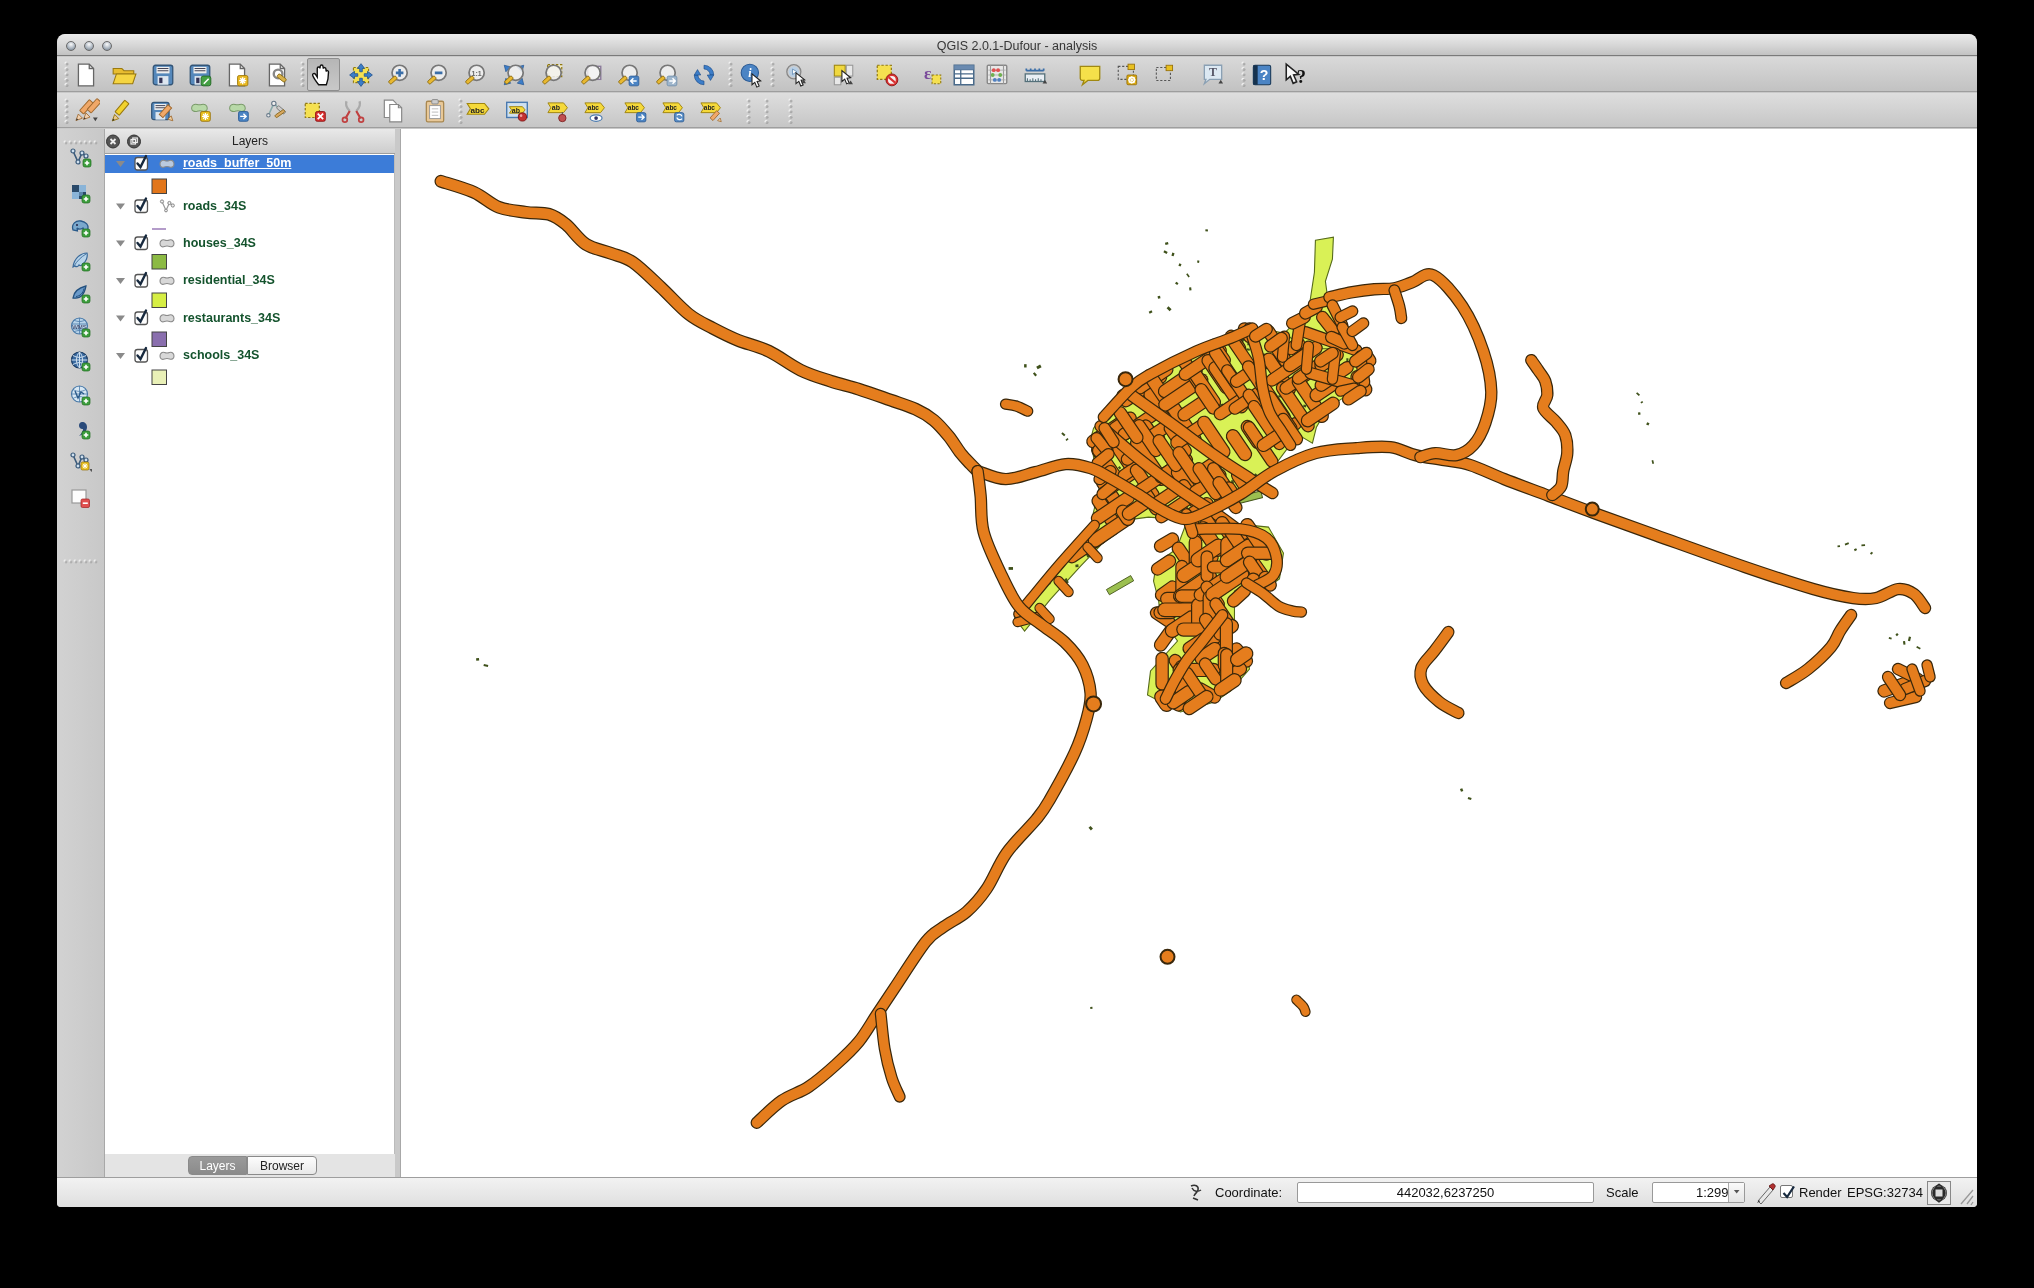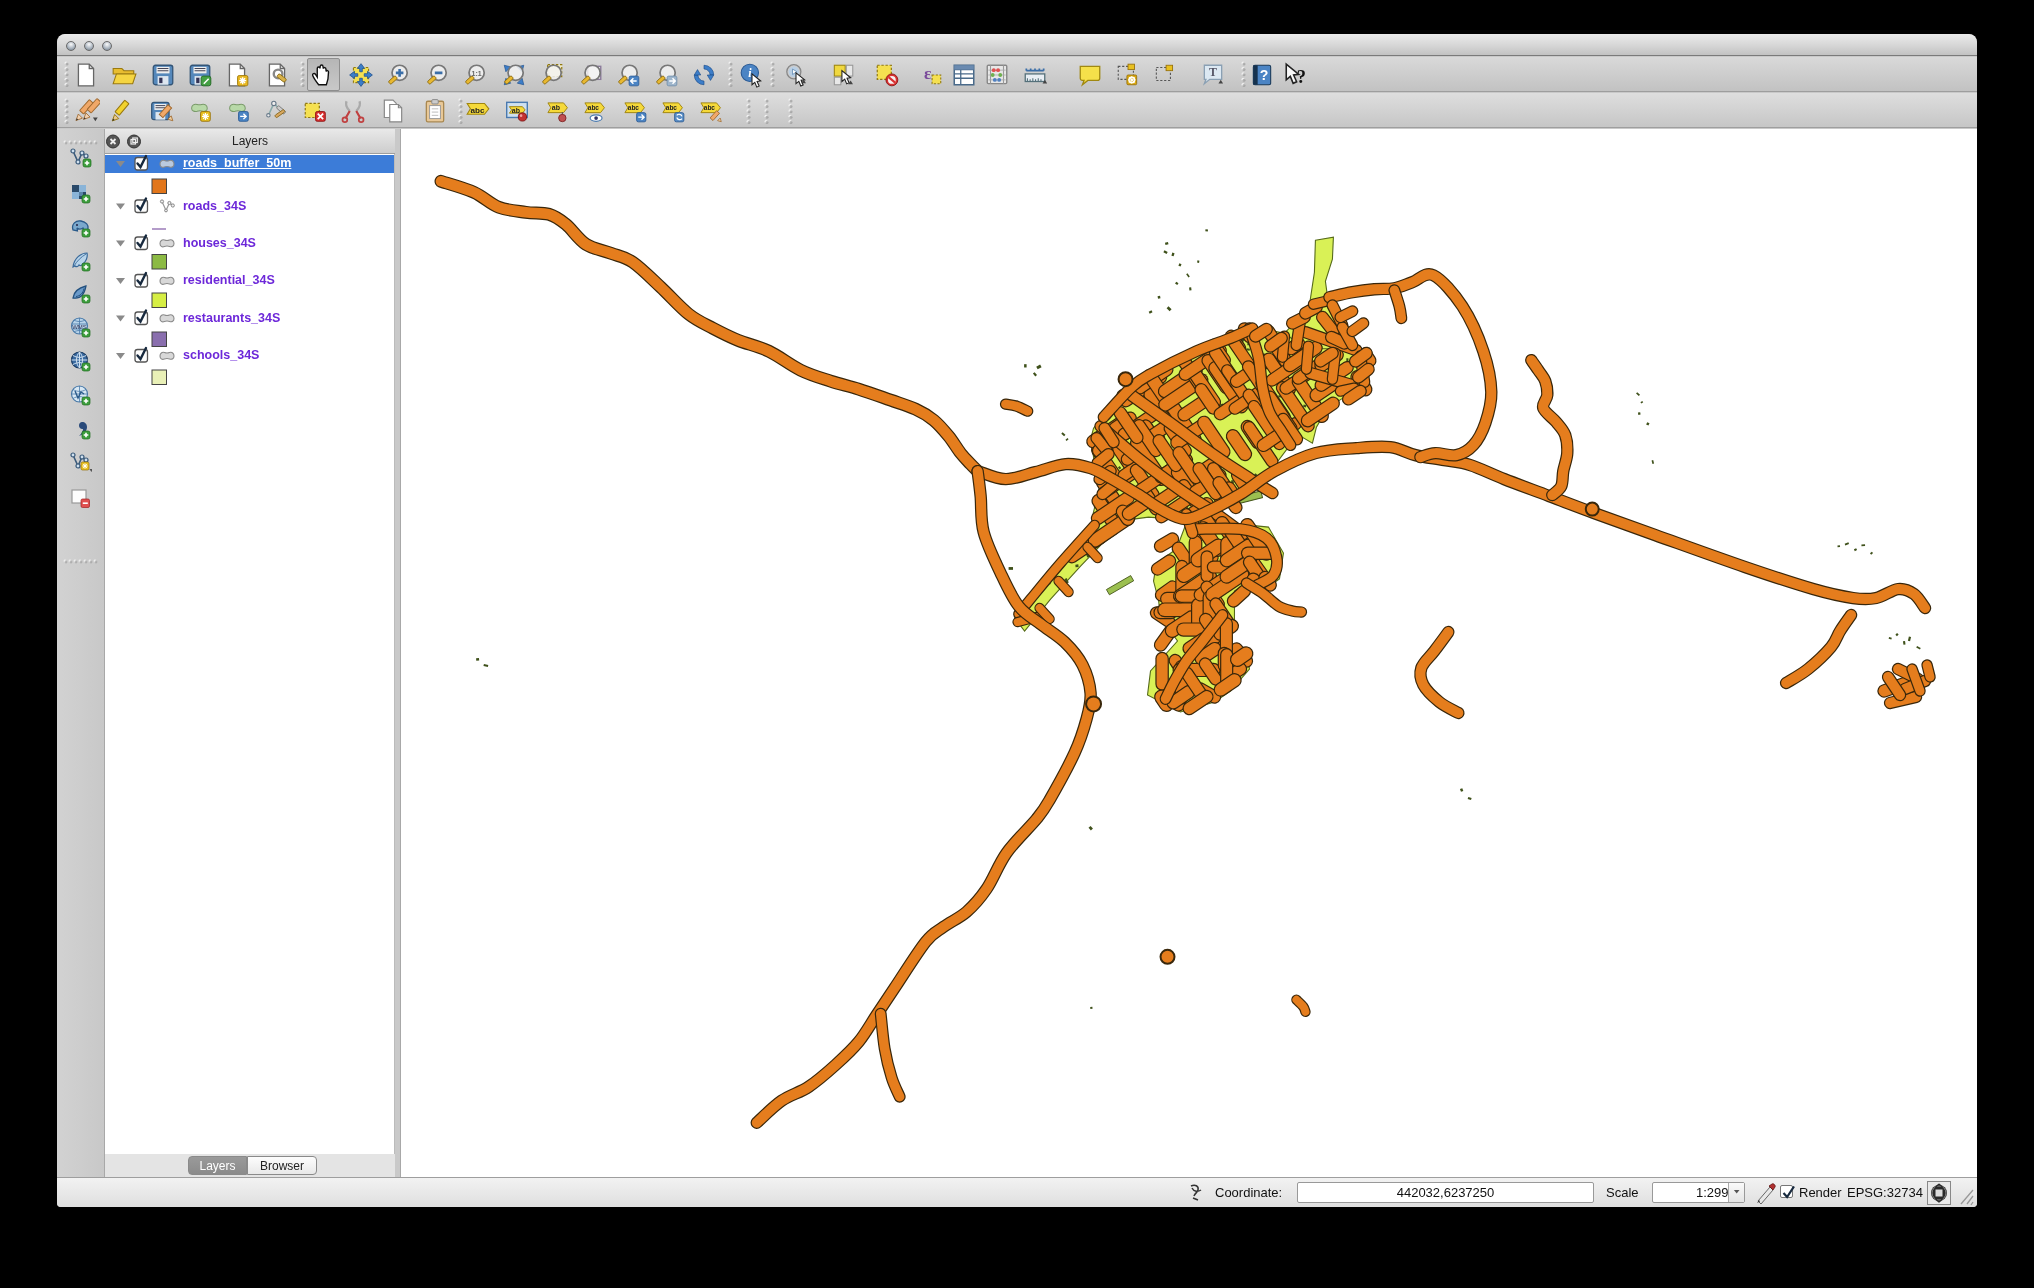--- a/index.html
+++ b/index.html
@@ -6,36 +6,37 @@
 #titlebar { position:absolute; left:0; top:0; width:100%; height:22px; background:linear-gradient(#ebebeb,#d6d6d6 55%,#c2c2c2); border-bottom:1px solid #7a7a7a; border-radius:8px 8px 0 0; }
 #title { position:absolute; width:100%; text-align:center; top:4.5px; font-size:12.5px; color:#363636; }
 .tl { position:absolute; top:6.5px; width:10px; height:10px; border-radius:50%; background:radial-gradient(circle at 50% 30%, #fafafa 0%, #c3cad2 40%, #95a1ad 72%, #7b8894); border:0.5px solid #6a6a6a; }
 #toolbar1 { position:absolute; left:0; top:23px; width:100%; height:35px; background:linear-gradient(#d9d9d9,#c2c2c2); border-bottom:1px solid #9e9e9e; }
 #toolbar2 { position:absolute; left:0; top:59px; width:100%; height:35px; background:linear-gradient(#dedede,#c6c6c6); border-bottom:1px solid #9e9e9e; }
 #sidebar { position:absolute; left:0; top:95px; width:48px; height:1048px; background:linear-gradient(90deg,#d2d2d2,#c8c8c8); border-right:1px solid #a8a8a8; }
 #panel { position:absolute; left:48px; top:95px; width:290px; height:1048px; background:#ededed; }
 #phead { position:absolute; left:0; top:0; width:100%; height:25px; background:linear-gradient(#e9e9e9,#cdcdcd); border-bottom:1px solid #9e9e9e; text-align:center; font-size:12px; color:#222; line-height:25px; }
 #ptree { position:absolute; left:0; top:25px; width:100%; height:1000px; background:#fff; border-right:1px solid #bbb;text-align:center; }
 #selrow { position:absolute; left:0; top:1px; width:100%; height:18px; background:#3c7cd8; }
-.lyr { position:absolute; left:78px; font-size:12.5px; font-weight:bold; color:#6d28d9; white-space:nowrap; }
+.lyr { position:absolute; left:78px; font-size:12.5px; font-weight:bold; color:#14532d; white-space:nowrap; }
 .lyr.sel { color:#fff; text-decoration:underline; }
 #ptabs { position:absolute; left:0; bottom:0; width:100%; height:23px; background:#e4e4e4; }
 .tab { position:absolute; top:2px; height:19px; font-size:12px; line-height:18px; text-align:center; border:1px solid #8a8a8a; }
 #tab1 { left:83px; width:59px; background:linear-gradient(#9a9a9a,#8b8b8b); color:#fff; border-radius:4px 0 0 4px; }
 #tab2 { left:142px; width:70px; background:linear-gradient(#fdfdfd,#e8e8e8); color:#222; border-radius:0 4px 4px 0; }
 #canvas { position:absolute; left:343px; top:95px; width:1577px; height:1048px; background:#fff; border-left:1px solid #a8a8a8; }
 #statusbar { position:absolute; left:0; top:1143px; width:100%; height:30px; background:linear-gradient(#f2f2f2,#dfdfdf); border-top:1px solid #9e9e9e; font-size:13px; color:#111; }
 .sb { position:absolute; top:7px; }
 #coordbox { position:absolute; left:1240px; top:4px; width:297px; height:21px; background:#fff; border:1px solid #999; border-radius:2px; text-align:center; font-size:13px; line-height:20px; }
 #scalebox { position:absolute; left:1595px; top:4px; width:93px; height:21px; background:#fff; border:1px solid #999; border-radius:2px; font-size:13px; line-height:20px;padding-left:36px; }
 #scalebox .arr { position:absolute; right:0; top:0; width:16px; height:19px; border-left:1px solid #aaa; background:linear-gradient(#fafafa,#e4e4e4); }
 .chk { position:absolute; width:13px; height:13px; background:#fff; border:1px solid #777; border-radius:2px; }
 </style></head><body>
 <div id="win">
     <div id="titlebar">
+      <div id="title">QGIS 2.0.1-Dufour - analysis</div>
       <div class="tl" style="left:9px"></div>
       <div class="tl" style="left:27px"></div>
       <div class="tl" style="left:45px"></div>
     </div>
     <div id="toolbar1"></div>
     <div id="toolbar2"></div>
     <svg style="position:absolute;left:0;top:0" width="1920" height="140" viewBox="0 0 1920 140">
       <circle cx="9" cy="29.0" r="1.5" fill="#f2f2f2"></circle>
       <circle cx="10" cy="30.0" r="1.5" fill="#9a9a9a" opacity="0.7"></circle>
       <circle cx="9" cy="34.4" r="1.5" fill="#f2f2f2"></circle>

